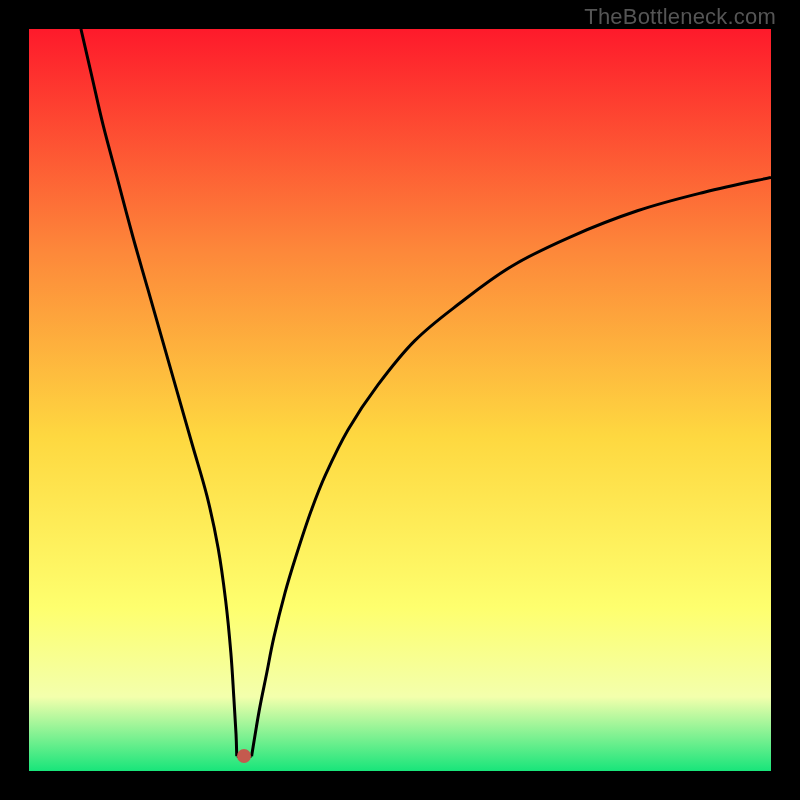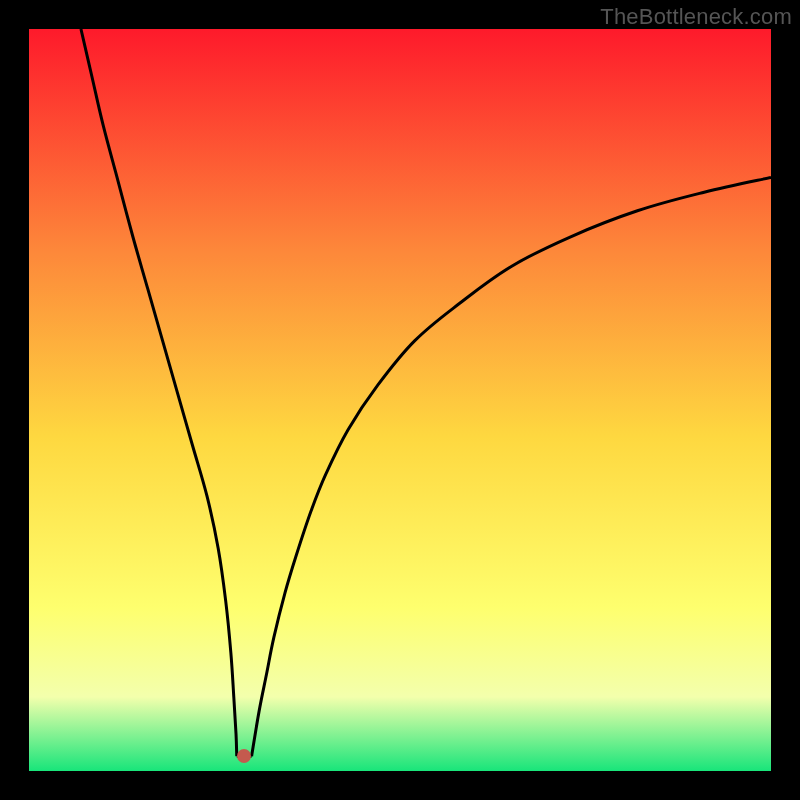--- a/index.html
+++ b/index.html
@@ -33,21 +33,21 @@
     position: absolute;
     width: 14px;
     height: 14px;
     border-radius: 50%;
     background: rgba(200,90,80,0.85);
     transform: translate(-50%, -50%);
   }
   .watermark {
     position: absolute;
     top: 4px;
-    right: 8px;
+    right: 24px;
     color: #555;
     font-size: 22px;
     font-weight: 400;
     letter-spacing: 0.2px;
     user-select: none;
   }
 </style>
 </head>
 <body>
 

